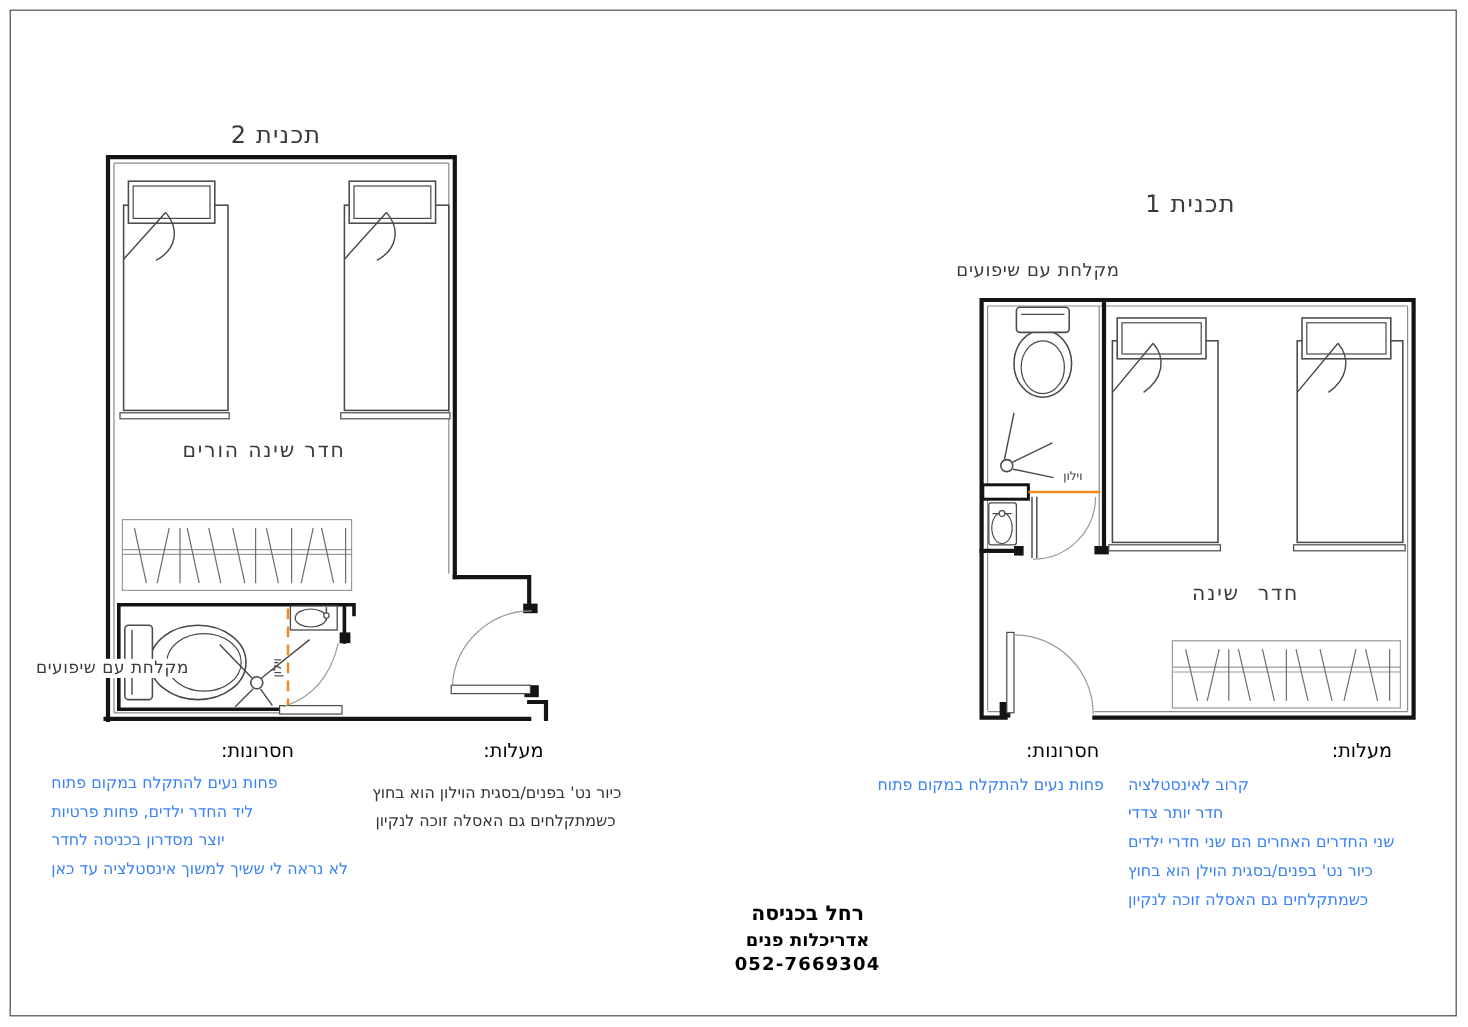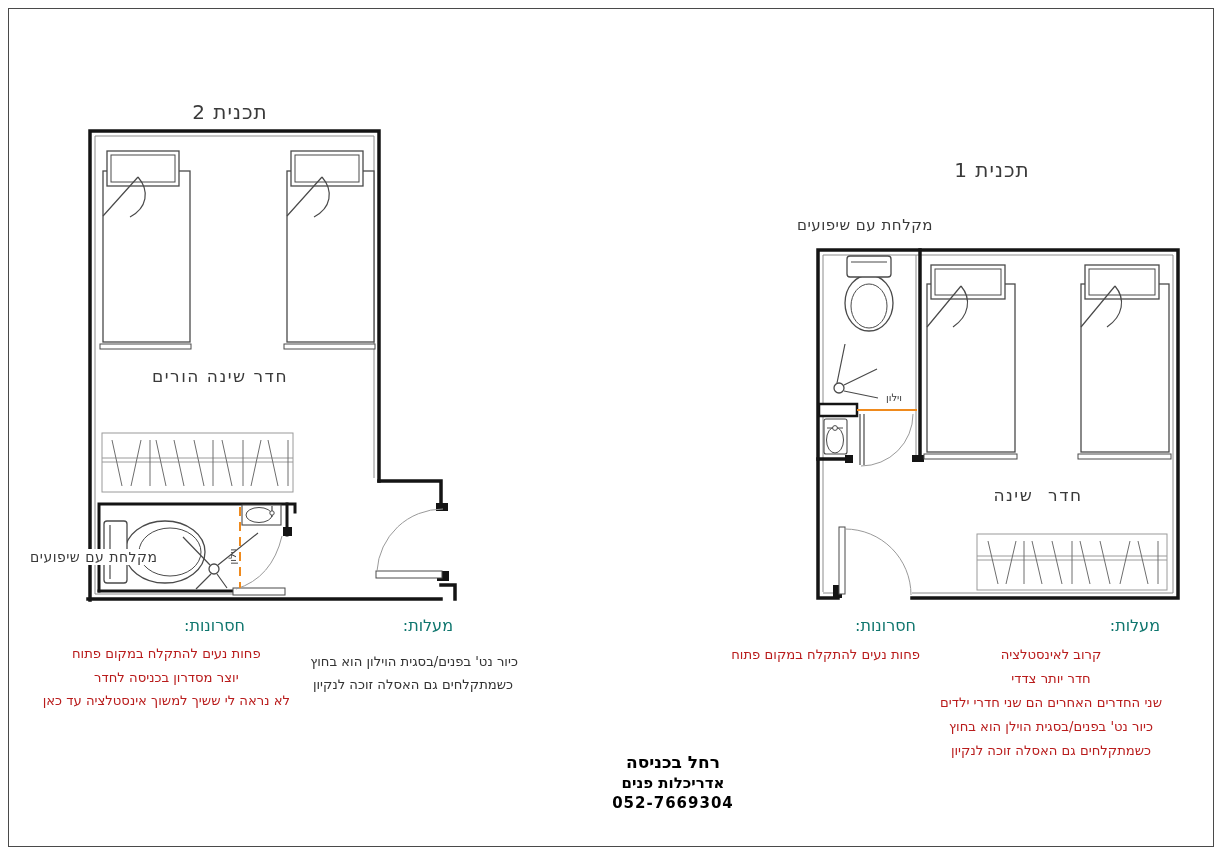--- a/index.html
+++ b/index.html
@@ -5,22 +5,22 @@
   html,body{margin:0;padding:0;background:#fff;}
   #stage{position:relative;width:1223px;height:856px;background:#ffffff;
          font-family:"DejaVu Sans",sans-serif;overflow:hidden;}
   #frame{position:absolute;left:8px;top:8px;right:9px;bottom:9px;
          border:1.5px solid #4a4a4a;}
   .txt{position:absolute;color:#3a3a3a;white-space:nowrap;}
   .plan-title{font-size:20px;letter-spacing:1px;text-align:center;width:200px;}
   .room-label{font-size:17px;letter-spacing:1.5px;text-align:center;width:220px;}
   .shower-label{font-size:14px;letter-spacing:.5px;}
   .vilon{font-size:10px;width:40px;text-align:center;color:#3a3a3a;}
-  .heading{font-size:16px;color:#0f766e;}
-  .notes{font-size:13.2px;color:#b91c1c;text-align:center;line-height:23.5px;}
+  .heading{font-size:16px;color:#000000;}
+  .notes{font-size:13.2px;color:#3b82f6;text-align:left;line-height:23.5px;}
   .notes div{white-space:nowrap;}
   .center-line{font-size:13.2px;color:#333;transform:translateX(-50%);}
   .sig{font-weight:bold;color:#000;text-align:center;width:260px;line-height:20.5px;}
   .sig .s1{font-size:17px;} .sig .s2{font-size:15px;} .sig .s3{font-size:15px;letter-spacing:1px;}
   svg{position:absolute;left:0;top:0;}
   .z2{z-index:2;}
   .wall{stroke:#141414;stroke-width:3.5;fill:none;stroke-linecap:square;}
   .wallthin{stroke:#8c8c8c;stroke-width:1;fill:none;}
   .furn{stroke:#4a4a4a;stroke-width:1.3;fill:#ffffff;}
   .furnline{stroke:#4a4a4a;stroke-width:1.2;fill:none;}
@@ -176,20 +176,21 @@
   </svg>
 
   <div class="txt plan-title z2" dir="rtl" style="left:130px;top:100px;">תכנית 2</div>
   <div class="txt room-label z2" dir="rtl" style="left:110px;top:366px;">חדר שינה הורים</div>
   <div class="txt shower-label z2" dir="rtl" style="left:28px;top:549px;background:#fff;padding:0 2px;">מקלחת עם שיפועים</div>
   <div class="txt vilon z2" dir="rtl" style="left:212px;top:551px;transform:rotate(-90deg);">וילון</div>
 
   <div class="txt heading z2" dir="rtl" style="right:978px;top:616px;">חסרונות:</div>
   <div class="txt notes z2" dir="rtl" style="right:933px;top:642px;">
     <div>פחות נעים להתקלח במקום פתוח</div>
+    <div>ליד החדר ילדים, פחות פרטיות</div>
     <div>יוצר מסדרון בכניסה לחדר</div>
     <div>לא נראה לי ששיך למשוך אינסטלציה עד כאן</div>
   </div>
 
   <div class="txt heading z2" dir="rtl" style="right:770px;top:616px;">מעלות:</div>
   <div class="txt center-line z2" dir="rtl" style="left:414px;top:654px;">כיור נט' בפנים/בסגית הוילון הוא בחוץ</div>
   <div class="txt center-line z2" dir="rtl" style="left:413px;top:677px;">כשמתקלחים גם האסלה זוכה לנקיון</div>
 
   <div class="txt plan-title z2" dir="rtl" style="left:892px;top:158px;">תכנית 1</div>
   <div class="txt shower-label z2" dir="rtl" style="right:290px;top:216px;font-size:15px;">מקלחת עם שיפועים</div>

